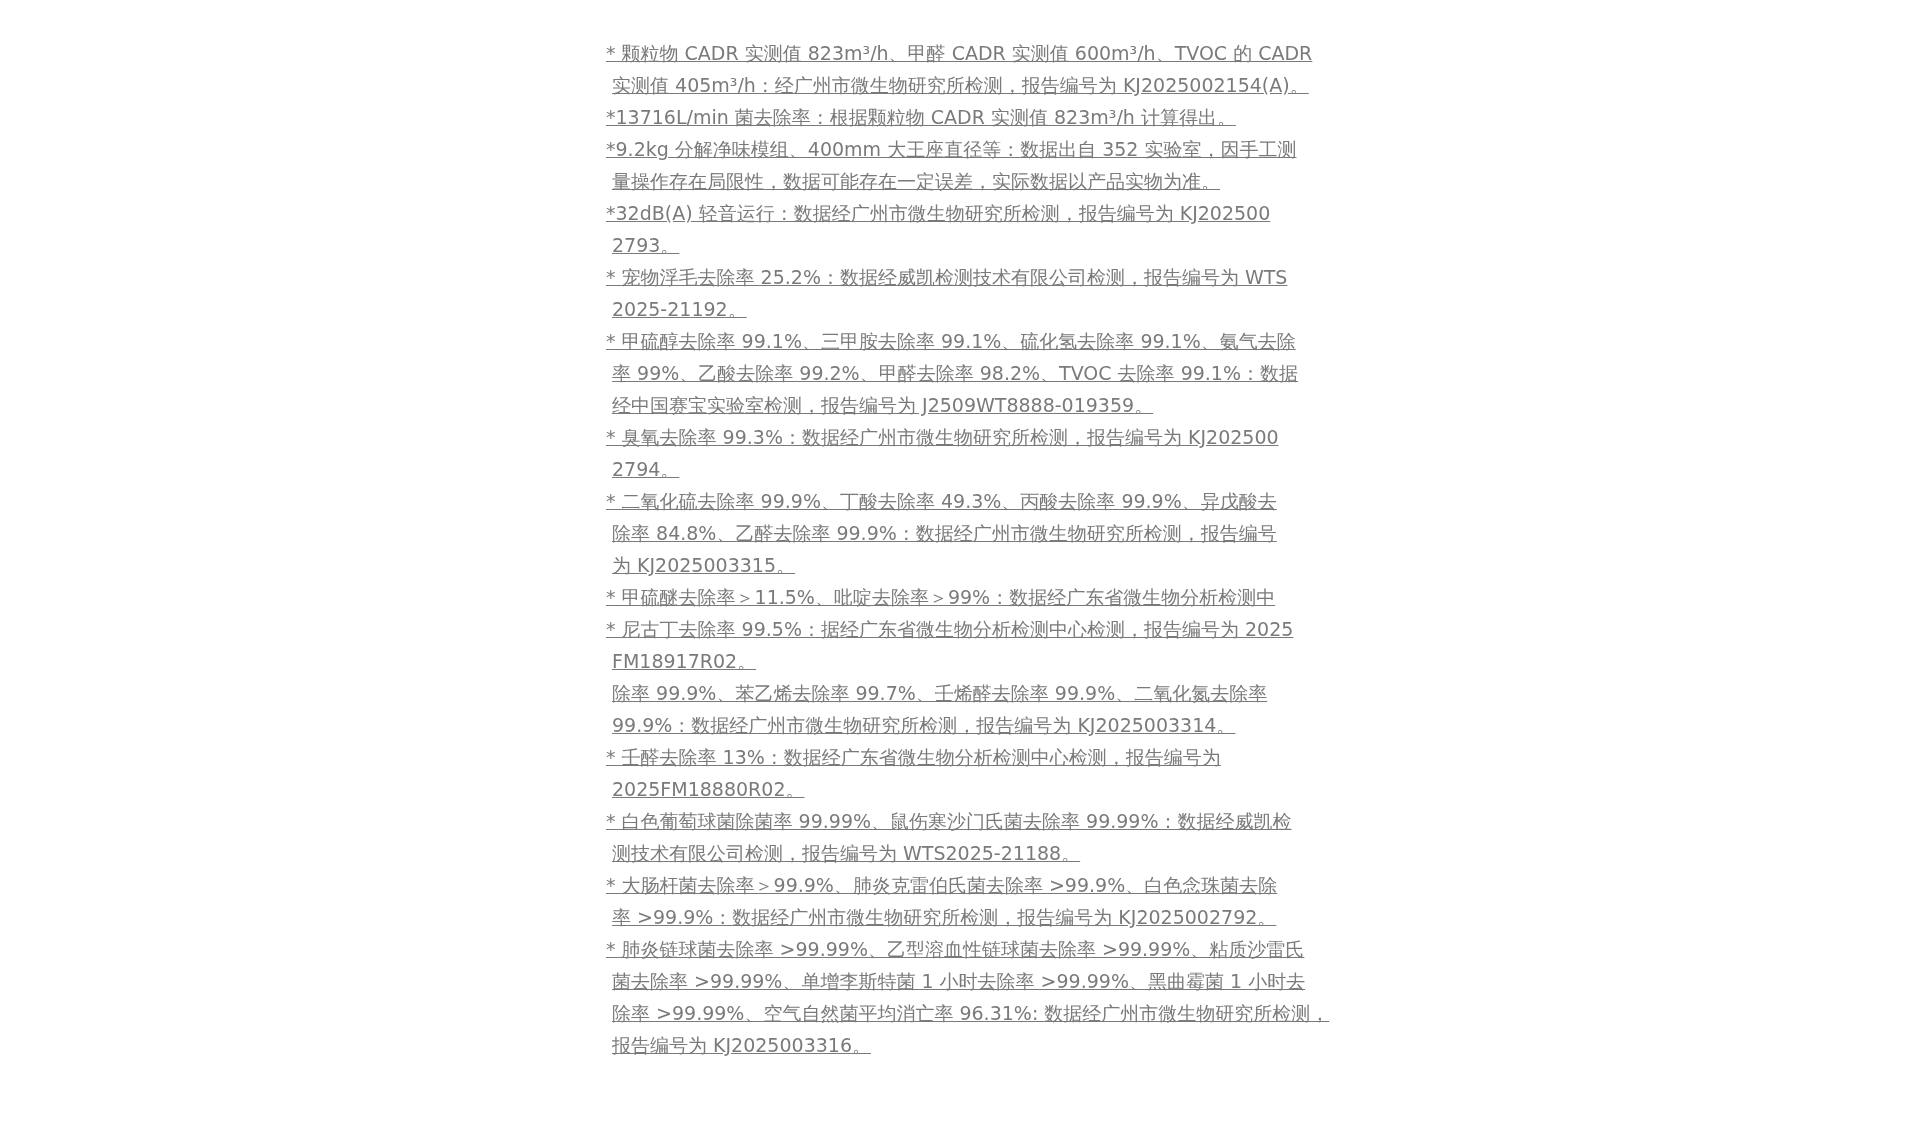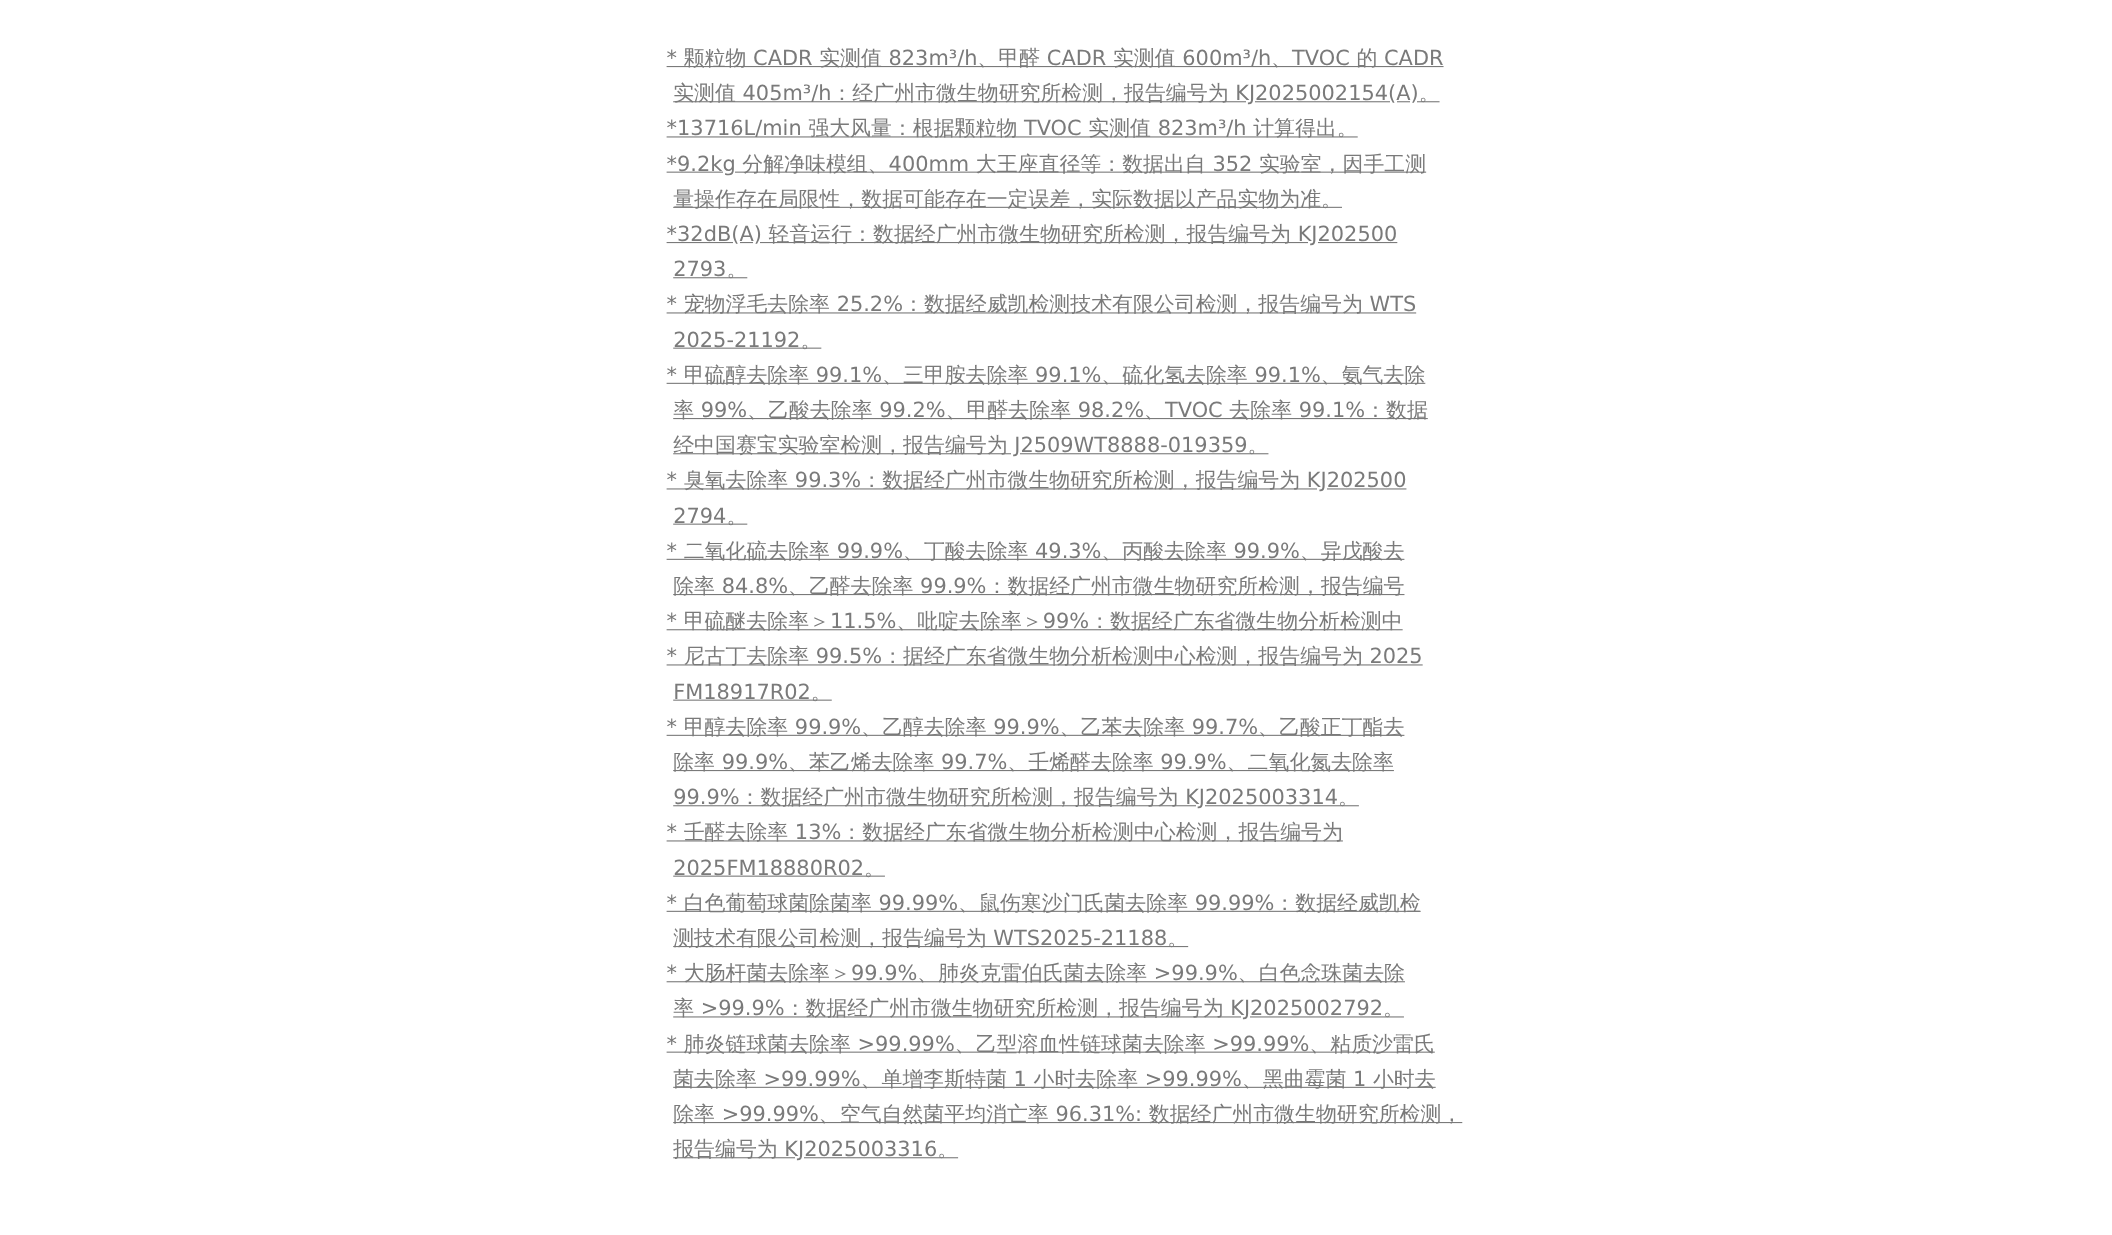--- a/index.html
+++ b/index.html
@@ -16,21 +16,21 @@
 </style>
 </head>
 <body>
 
 <div class="notes">
   <div class="note">
     <span class="line">* 颗粒物 CADR 实测值 823m³/h、甲醛 CADR 实测值 600m³/h、TVOC 的 CADR</span>
     <span class="line cont">实测值 405m³/h：经广州市微生物研究所检测，报告编号为 KJ2025002154(A)。</span>
   </div>
   <div class="note">
-    <span class="line">*13716L/min 强大风量：根据颗粒物 TVOC 实测值 823m³/h 计算得出。</span>
+    <span class="line">*13716L/min 菌去除率：根据颗粒物 CADR 实测值 823m³/h 计算得出。</span>
   </div>
   <div class="note">
     <span class="line">*9.2kg 分解净味模组、400mm 大王座直径等：数据出自 352 实验室，因手工测</span>
     <span class="line cont">量操作存在局限性，数据可能存在一定误差，实际数据以产品实物为准。</span>
   </div>
   <div class="note">
     <span class="line">*32dB(A) 轻音运行：数据经广州市微生物研究所检测，报告编号为 KJ202500</span>
     <span class="line cont">2793。</span>
   </div>
   <div class="note">
@@ -42,30 +42,30 @@
     <span class="line cont">率 99%、乙酸去除率 99.2%、甲醛去除率 98.2%、TVOC 去除率 99.1%：数据</span>
     <span class="line cont">经中国赛宝实验室检测，报告编号为 J2509WT8888-019359。</span>
   </div>
   <div class="note">
     <span class="line">* 臭氧去除率 99.3%：数据经广州市微生物研究所检测，报告编号为 KJ202500</span>
     <span class="line cont">2794。</span>
   </div>
   <div class="note">
     <span class="line">* 二氧化硫去除率 99.9%、丁酸去除率 49.3%、丙酸去除率 99.9%、异戊酸去</span>
     <span class="line cont">除率 84.8%、乙醛去除率 99.9%：数据经广州市微生物研究所检测，报告编号</span>
+    <span class="line cont">为 KJ2025003315。</span>
   </div>
   <div class="note">
     <span class="line">* 甲硫醚去除率＞11.5%、吡啶去除率＞99%：数据经广东省微生物分析检测中</span>
   </div>
   <div class="note">
     <span class="line">* 尼古丁去除率 99.5%：据经广东省微生物分析检测中心检测，报告编号为 2025</span>
     <span class="line cont">FM18917R02。</span>
   </div>
   <div class="note">
-    <span class="line">* 甲醇去除率 99.9%、乙醇去除率 99.9%、乙苯去除率 99.7%、乙酸正丁酯去</span>
     <span class="line cont">除率 99.9%、苯乙烯去除率 99.7%、壬烯醛去除率 99.9%、二氧化氮去除率</span>
     <span class="line cont">99.9%：数据经广州市微生物研究所检测，报告编号为 KJ2025003314。</span>
   </div>
   <div class="note">
     <span class="line">* 壬醛去除率 13%：数据经广东省微生物分析检测中心检测，报告编号为</span>
     <span class="line cont">2025FM18880R02。</span>
   </div>
   <div class="note">
     <span class="line">* 白色葡萄球菌除菌率 99.99%、鼠伤寒沙门氏菌去除率 99.99%：数据经威凯检</span>
     <span class="line cont">测技术有限公司检测，报告编号为 WTS2025-21188。</span>

